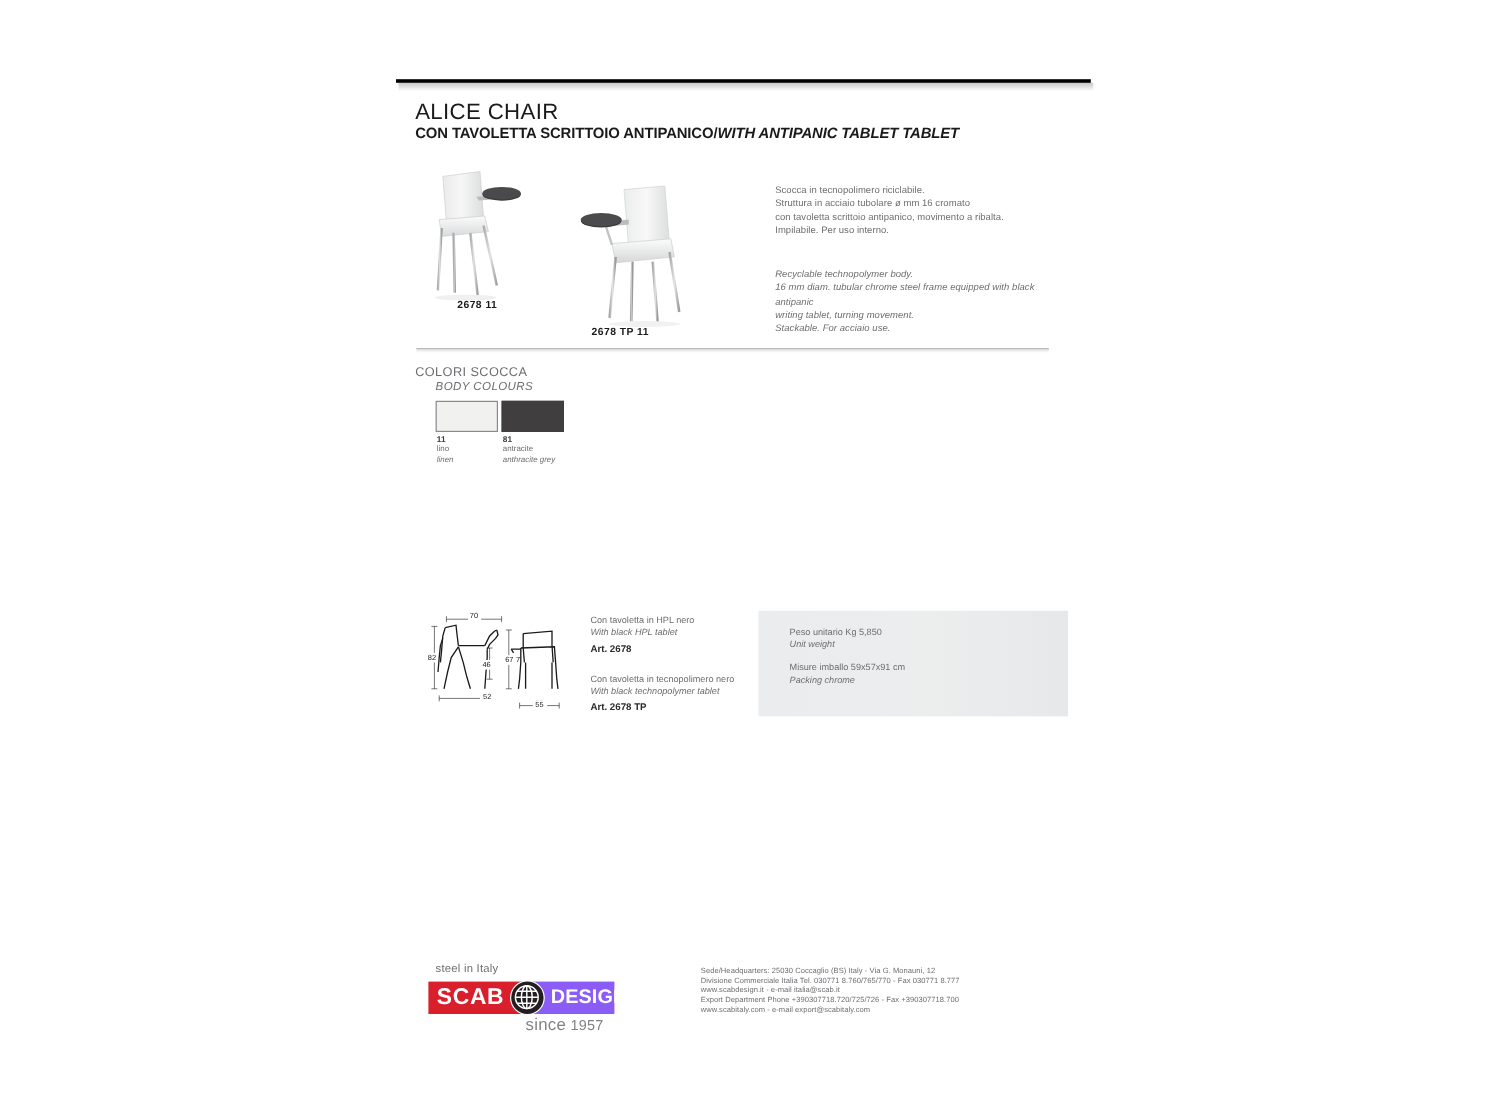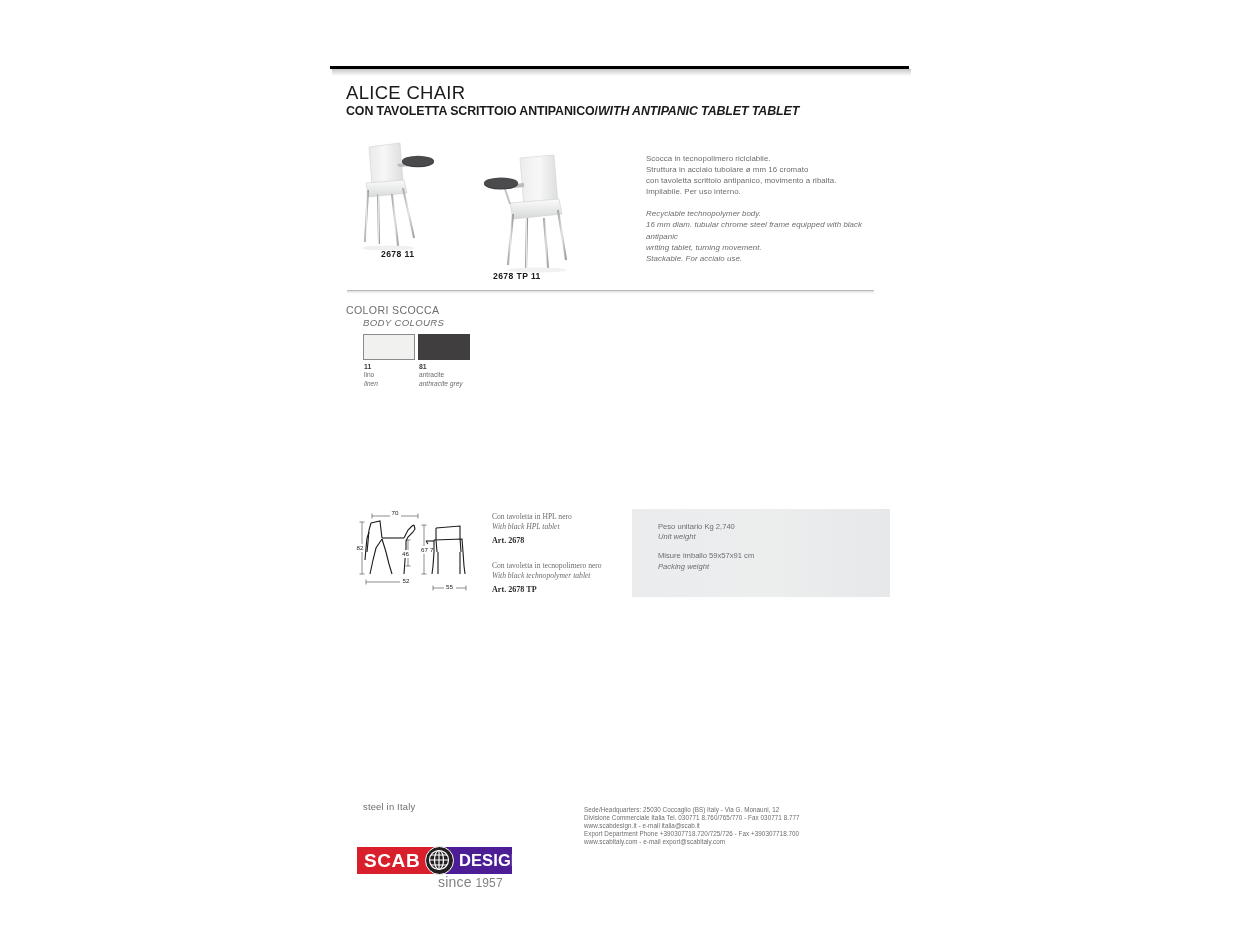--- a/index.html
+++ b/index.html
@@ -76,21 +76,21 @@
   .desc {
     position: absolute;
     left: 646px; top: 153px;
     width: 246px;
     font-size: 7.9px;
     line-height: 11.1px;
     color: #6c6d70;
     letter-spacing: 0.05px;
   }
   .desc .blk-it p { margin: 0; }
-  .desc .blk-en { margin-top: 11px; font-style: italic; }
+  .desc .blk-en { margin-top: 26px; font-style: italic; }
   .desc .blk-en p { margin: 0; }
 
   
   .divider {
     position: absolute;
     left: 347px; top: 290px;
     width: 527px; height: 1px;
     background: #b9babd;
   }
   .divider-sh {
@@ -130,21 +130,21 @@
   .sw-lbl .en { font-style: italic; display: block; }
   .sw-lbl .it { display: block; }
   .lbl-1 { left: 364px; top: 363px; }
   .lbl-2 { left: 419px; top: 363px; }
 
   
   .tech { position: absolute; left: 356px; top: 508px; width: 128px; height: 92px; }
 
   
   .art-col { position: absolute; left: 492px; top: 512px; width: 140px; }
-  .art-block { font-size: 7.6px; line-height: 10.2px; color: #6c6d70; font-family: Liberation Serif, serif; }
+  .art-block { font-size: 7.6px; line-height: 10.2px; color: #6c6d70; }
   .art-block .it { display: block; }
   .art-block .en { display: block; font-style: italic; }
   .art-block .code { display: block; margin-top: 4px; font-weight: 700; font-size: 8.1px; color: #2a2a2c; }
   .art-block.second { margin-top: 14px; }
 
   
   .pack-panel {
     position: absolute;
     left: 632px; top: 509px;
     width: 258px; height: 88px;
@@ -164,21 +164,21 @@
   .made-in {
     position: absolute;
     left: 363px; top: 801px;
     font-size: 9.4px;
     color: #6c6d70;
     letter-spacing: 0.2px;
   }
   .logo {
     position: absolute;
     left: 357px; top: 818px;
-    width: 155px; height: 40px; margin-top: 29px;
+    width: 155px; height: 40px;
   }
   .logo-scab {
     position: absolute;
     left: 0; top: 0;
     width: 84px; height: 27px;
     background: #d91f2c;
     box-sizing: border-box;
   }
   .logo-scab span {
     position: absolute;
@@ -440,36 +440,36 @@
     <div class="art-block second">
       <span class="it">Con tavoletta in tecnopolimero nero</span>
       <span class="en">With black technopolymer tablet</span>
       <span class="code">Art. 2678 TP</span>
     </div>
   </div>
 
   <div class="pack-panel"></div>
   <div class="pack-col">
     <div class="pack-row r2">
-      <span class="it">Peso unitario Kg 2,740</span>
+      <span class="it">Peso unitario Kg 5,850</span>
       <span class="en">Unit weight</span>
     </div>
     <div class="pack-row r3">
       <span class="it">Misure imballo 59x57x91 cm</span>
-      <span class="en">Packing weight</span>
+      <span class="en">Packing chrome</span>
     </div>
   </div>
 
   <div class="made-in">steel in Italy</div>
 
   <div class="logo">
     <div class="logo-scab" style="background: rgb(217, 31, 44);">
       <span>SCAB</span>
     </div>
-    <div class="logo-design" style="background: #4c1d95;">
+    <div class="logo-design" style="background: #8b5cf6;">
       <span>DESIGN</span>
     </div>
     <div class="logo-globe">
       <svg width="26" height="26" viewBox="0 0 26 26" xmlns="http://www.w3.org/2000/svg">
         <circle cx="13" cy="13" r="12" fill="#231f20"></circle>
         <g stroke="#ffffff" stroke-width="1.2" fill="none">
           <circle cx="13" cy="13" r="9.5"></circle>
           <line x1="3.5" y1="13" x2="22.5" y2="13"></line>
           <line x1="5" y1="8" x2="21" y2="8"></line>
           <line x1="5" y1="18" x2="21" y2="18"></line>

